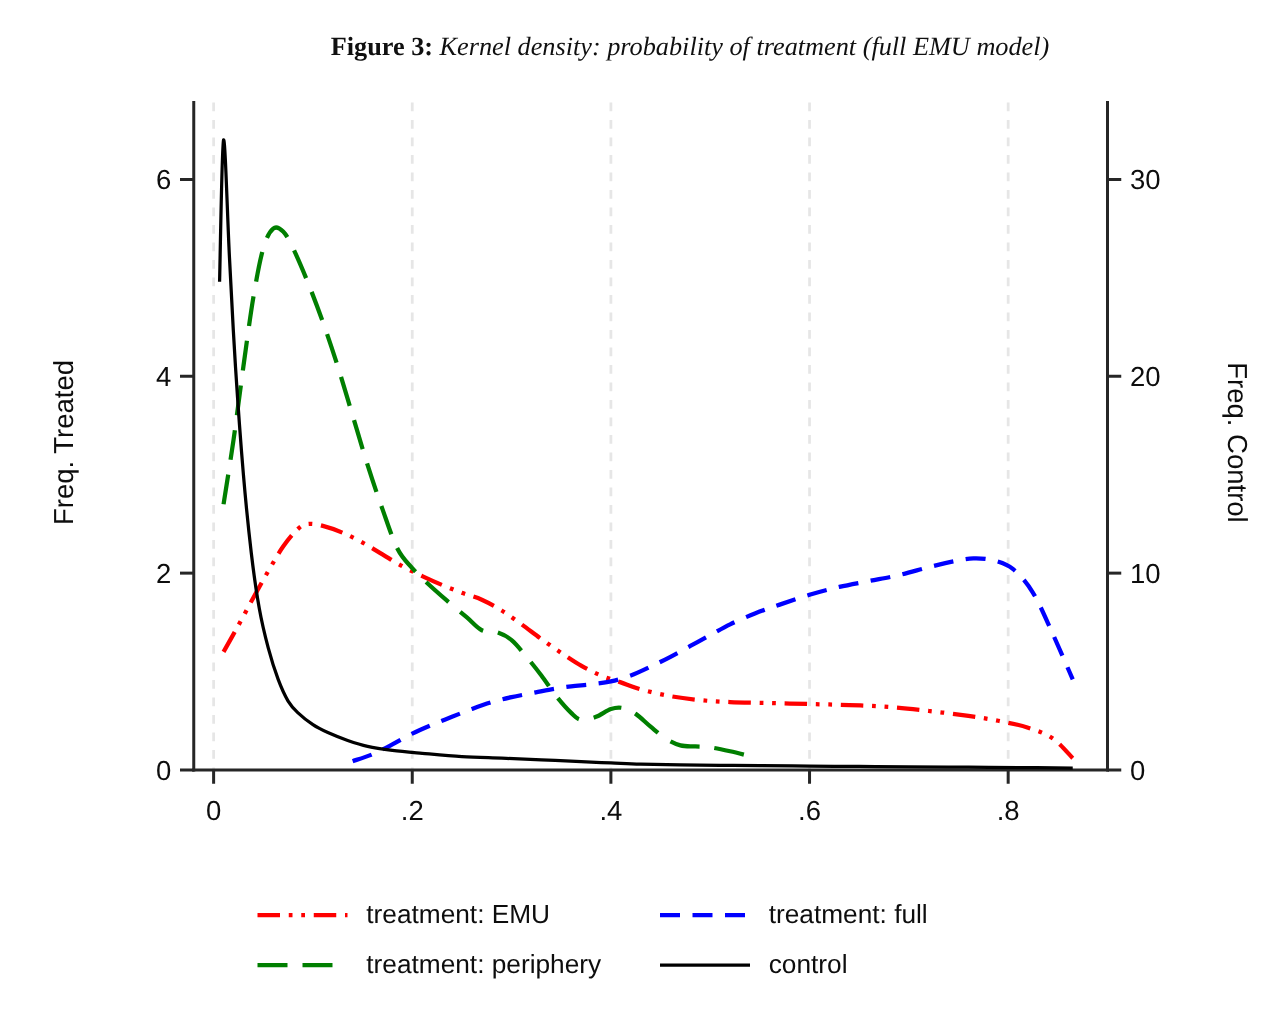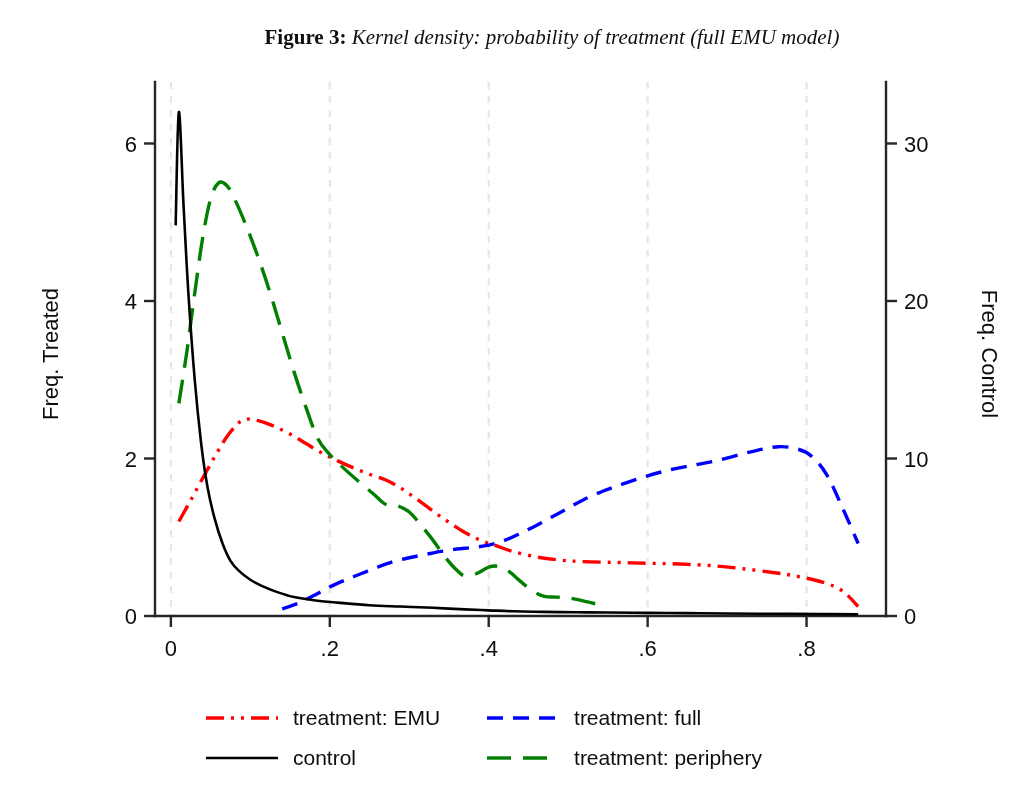--- a/index.html
+++ b/index.html
@@ -65,21 +65,21 @@
   #legend {
     position: absolute;
     left: 0;
     top: 700px;
     width: 1024px;
     height: 100px;
   }
   .legend-grid {
     position: absolute;
     left: 205px;
-    top: 3px;
+    top: 17px;
     display: grid;
     grid-template-columns: auto auto;
     grid-column-gap: 46px;
     grid-row-gap: 10px;
     align-items: center;
   }
   .legend-entry {
     display: flex;
     align-items: center;
     height: 30px;
@@ -170,26 +170,26 @@
           <span class="legend-text">treatment: EMU</span>
         </div>
         <div class="legend-entry">
           <svg class="legend-swatch" viewBox="0 0 74 14">
             <line x1="1" y1="7" x2="73" y2="7" stroke="#0000FF" stroke-width="3.4" stroke-dasharray="16 10"></line>
           </svg>
           <span class="legend-text">treatment: full</span>
         </div>
         <div class="legend-entry">
           <svg class="legend-swatch" viewBox="0 0 74 14">
+            <line x1="1" y1="7" x2="73" y2="7" stroke="#007F00" stroke-width="3.4" stroke-dasharray="24 12"></line>
+          </svg>
+          <span class="legend-text">treatment: periphery</span>
+        </div>
+        <div class="legend-entry">
+          <svg class="legend-swatch" viewBox="0 0 74 14">
             <line x1="1" y1="7" x2="73" y2="7" stroke="#000000" stroke-width="2.6"></line>
           </svg>
           <span class="legend-text">control</span>
-        </div>
-        <div class="legend-entry">
-          <svg class="legend-swatch" viewBox="0 0 74 14">
-            <line x1="1" y1="7" x2="73" y2="7" stroke="#007F00" stroke-width="3.4" stroke-dasharray="24 12"></line>
-          </svg>
-          <span class="legend-text">treatment: periphery</span>
         </div>
       </div>
   </div>
 
 </div>
 
 </body></html>

